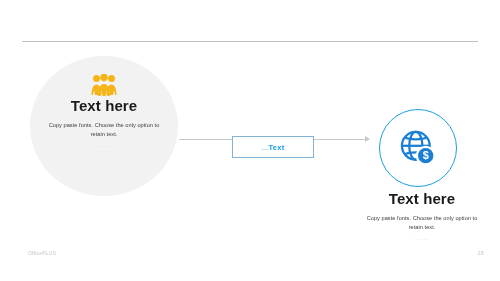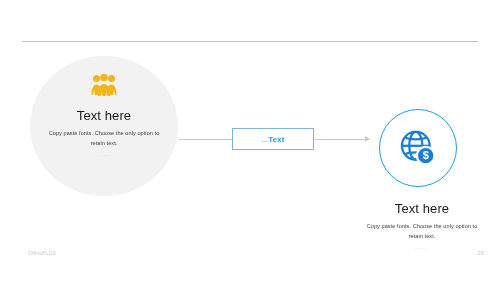--- a/index.html
+++ b/index.html
@@ -57,24 +57,23 @@
     box-sizing: border-box;
   }
 
   .people-icon {
     width: 26px;
     height: 24px;
     display: block;
   }
 
   .node-title {
-    font-size: 13px;
-    font-weight: normal;
+    font-size: 15px;
+    font-weight: bold;
     color: #1a1a1a;
-    margin-top: 11px;
     letter-spacing: 0.1px;
     line-height: 1.1;
   }
 
   .node-body {
     font-size: 5.6px;
     color: #3c3c3c;
     text-align: center;
     line-height: 1.65;
     margin-top: 6px;
@@ -96,21 +95,21 @@
     top: 139px;
     width: 53px;
     height: 1px;
     background: #c9c9c9;
   }
 
   
   .mid-box {
     position: absolute;
     left: 232px;
-    top: 128px;
+    top: 136px;
     width: 82px;
     height: 22px;
     border: 1px solid #7fb4d8;
     background: #ffffff;
     box-sizing: border-box;
     display: flex;
     align-items: center;
     justify-content: center;
   }
 

